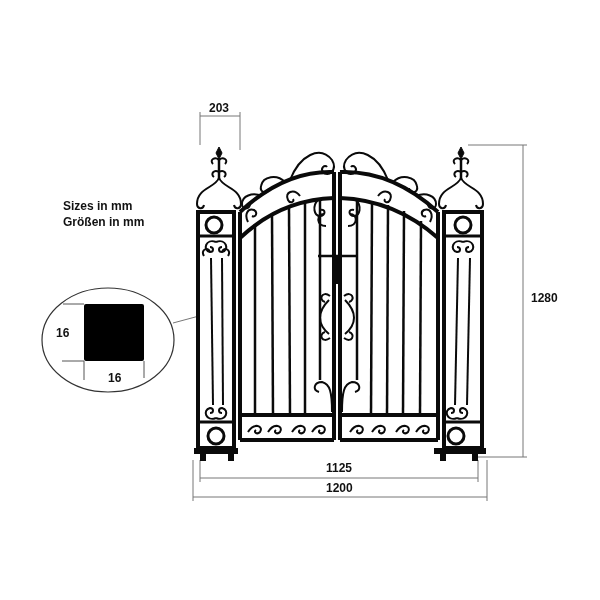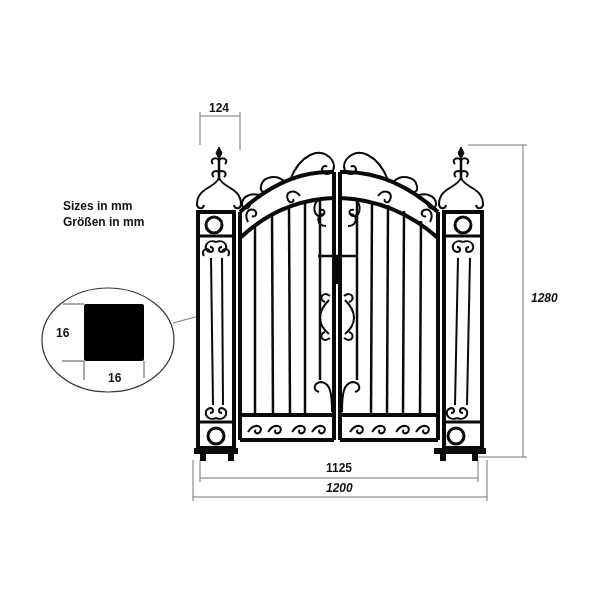--- a/index.html
+++ b/index.html
@@ -168,18 +168,18 @@
       <path d="M348,226 c10,0 10,-12 2,-12"></path>
     </g>
   </g>
 </svg>
 
 <div class="legend">
   <div>Sizes in mm</div>
   <div>Größen in mm</div>
 </div>
 
-<div class="lbl" style="left:209px; top:101px;">124</div>
-<div class="lbl" style="left:531px; top:291px;font-style:italic;">1280</div>
+<div class="lbl" style="left:209px; top:101px;">203</div>
+<div class="lbl" style="left:531px; top:291px;">1280</div>
 <div class="lbl" style="left:326px; top:461px;">1125</div>
-<div class="lbl" style="left:326px; top:481px;font-style:italic;">1200</div>
+<div class="lbl" style="left:326px; top:481px;">1200</div>
 <div class="lbl" style="left:56px; top:326px;">16</div>
 <div class="lbl" style="left:108px; top:371px;">16</div>
 
 </body></html>

